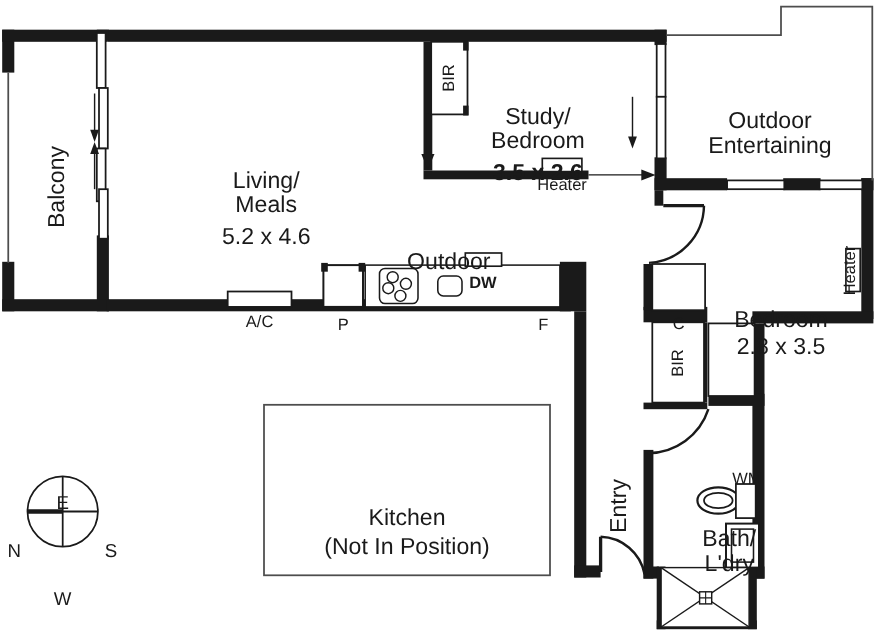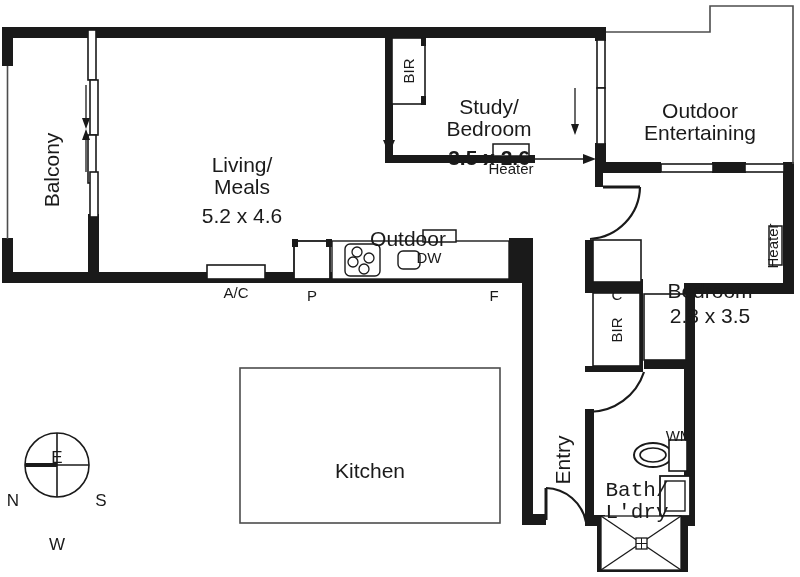--- a/index.html
+++ b/index.html
@@ -246,32 +246,33 @@
   <div class="lbl lbl-dim ctr" style="left:489px; top:122px;font-weight:bold;">3.5 x 2.6</div>
 
   <div class="lbl lbl-room ctr" style="left:700px; top:86px;text-align:center;">Outdoor
 Entertaining</div>
 
   <div class="lbl lbl-room ctr" style="left:408px; top:203px;">Outdoor</div>
 
   <div class="lbl lbl-room ctr" style="left:710px; top:255px;">Bedroom</div>
   <div class="lbl lbl-dim ctr" style="left:710px; top:280px;text-align:right;">2.8 x 3.5</div>
 
-  <div class="lbl lbl-room ctr" style="left:637px; top:466px;font-family:Liberation Mono, monospace;">Bath/
+  <div class="lbl lbl-room ctr" style="left:663px; top:466px;">Bath/
 L'dry</div>
 
   <div class="lbl lbl-room ctr-rot" style="left:563px; top:460px;">Entry</div>
 
   <div class="lbl lbl-room ctr" style="left:370px; top:435px;">Kitchen</div>
+  <div class="lbl lbl-room ctr" style="left:370px; top:462px;">(Not In Position)</div>
 
   <div class="lbl lbl-small ctr" style="left:236px; top:257px;">A/C</div>
 
   <div class="lbl lbl-small ctr" style="left:312px; top:260px;">P</div>
 
-  <div class="lbl lbl-small ctr" style="left:429px; top:222px;">DW</div>
+  <div class="lbl lbl-small ctr" style="left:439px; top:222px;font-weight:bold;">DW</div>
 
   <div class="lbl lbl-small ctr" style="left:494px; top:260px;">F</div>
 
   <div class="lbl lbl-small ctr" style="left:617px; top:259px;">C</div>
 
   <div class="lbl lbl-small ctr-rot" style="left:409px; top:71px;">BIR</div>
 
   <div class="lbl lbl-small ctr-rot" style="left:617px; top:330px;">BIR</div>
 
   <div class="lbl lbl-small ctr" style="left:679px; top:400px;">WM</div>

